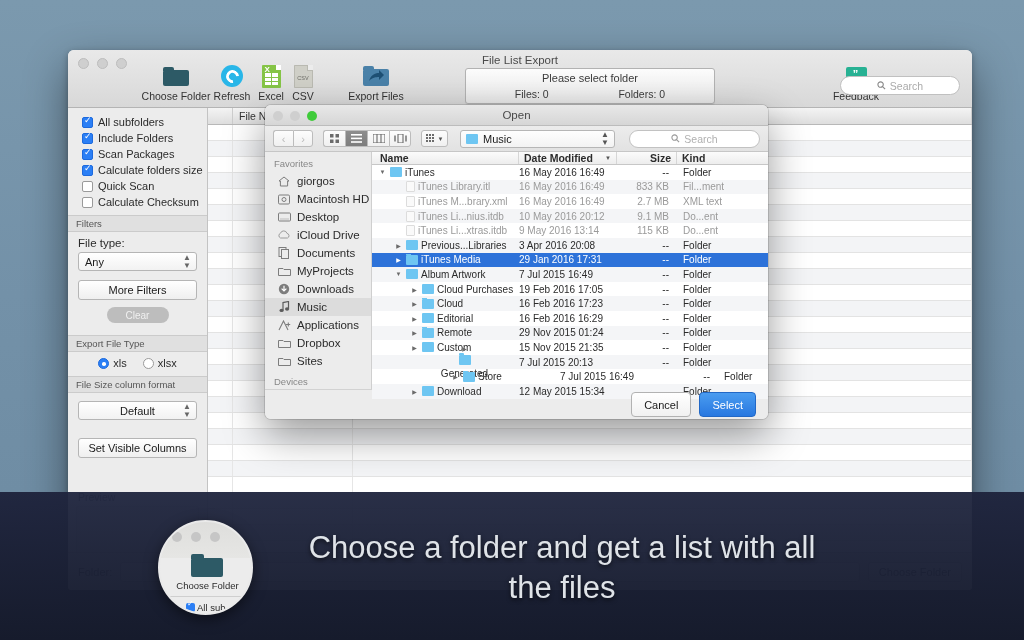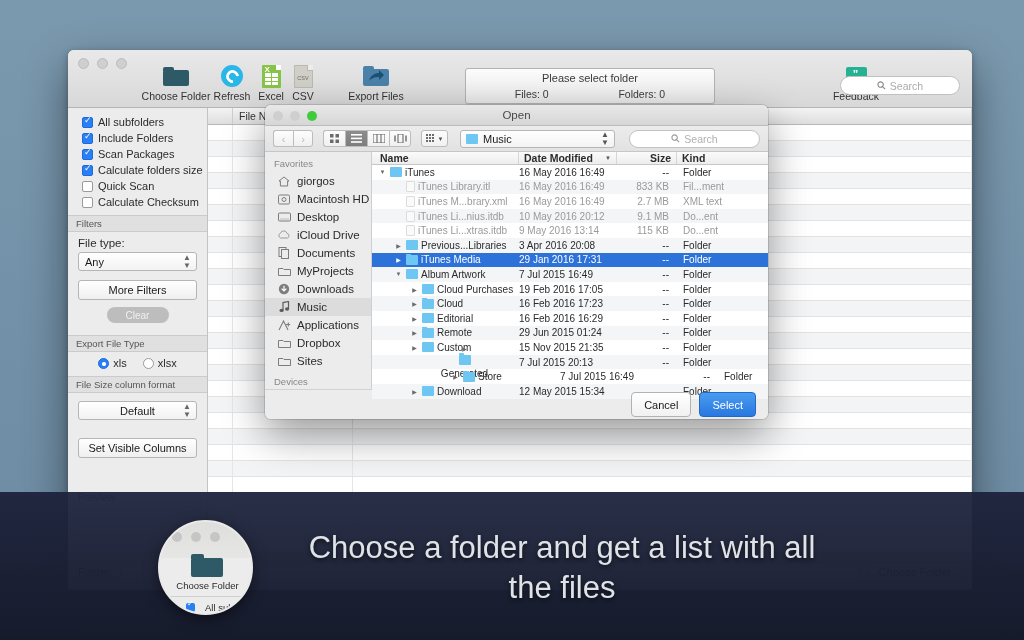--- a/index.html
+++ b/index.html
@@ -216,38 +216,39 @@
   .mg-dots i { width:10px; height:10px; border-radius:50%; background:#c6c6c6; display:block; }
   .mg-folder { position:absolute; left:31px; top:32px; width:32px; height:23px; }
   .mg-folder:before { content:""; position:absolute; left:0; top:0; width:13px; height:5px;
      background:#2d5a66; border-radius:2px 2px 0 0; }
   .mg-folder:after { content:""; position:absolute; left:0; top:4px; width:32px; height:19px;
      background:#2d5a66; border-radius:2px; }
   .mg-label { position:absolute; left:0; right:0; top:58px; text-align:center;
      font-size:9.5px; color:#2b2b2b; }
   .mg-strip { position:absolute; left:0; right:0; top:74px; height:21px; background:#ececec;
      border-top:1px solid #cfcfcf; }
-  .mg-chk { position:absolute; left:26px; top:80px; display:flex; align-items:center; gap:10px;
+  .mg-chk { position:absolute; left:26px; top:80px; display:flex; align-items:center; gap:2px;
      font-size:9.5px; color:#2b2b2b;text-align:center; }
   .mg-cb { width:9px;height:9px;border-radius:2px;background:#2b7ff5;position:relative; }
   .mg-cb:after{content:"✓";position:absolute;left:1px;top:-4px;color:#fff;font-size:8px;}
 </style>
 </head>
 <body>
 
 <div class="bg-top"></div>
 <div class="bg-bottom"></div>
 
 <div class="app-window">
   <div class="titlebar">
     <div class="traffic">
       <span class="tl"></span>
       <span class="tl"></span>
       <span class="tl"></span>
     </div>
+    <div class="win-title">File List Export</div>
 
     <div class="toolbar">
       <div class="tb-item" style="left:72px">
         <div class="ic">
             <div class="folder-ic"></div>
           </div>
         <span class="lbl">Choose Folder</span>
       </div>
       <div class="tb-item" style="left:128px">
         <div class="ic">
@@ -849,21 +850,21 @@
             <div class="c-date">16 Feb 2016 16:29</div>
             <div class="c-size">--</div>
             <div class="c-kind">Folder</div>
           </div>
           <div class="lrow">
             <div class="c-name" style="padding-left: 38px;">
               <span class="tri">▶</span>
               <span class="fld"></span>
               <span>Remote</span>
             </div>
-            <div class="c-date">29 Jun 2015 01:24</div>
+            <div class="c-date">29 Nov 2015 01:24</div>
             <div class="c-size">--</div>
             <div class="c-kind">Folder</div>
           </div>
           <div class="lrow">
             <div class="c-name" style="padding-left: 38px;">
               <span class="tri">▶</span>
               <span class="fld"></span>
               <span>Custom</span>
             </div>
             <div class="c-date">15 Nov 2015 21:35</div>

